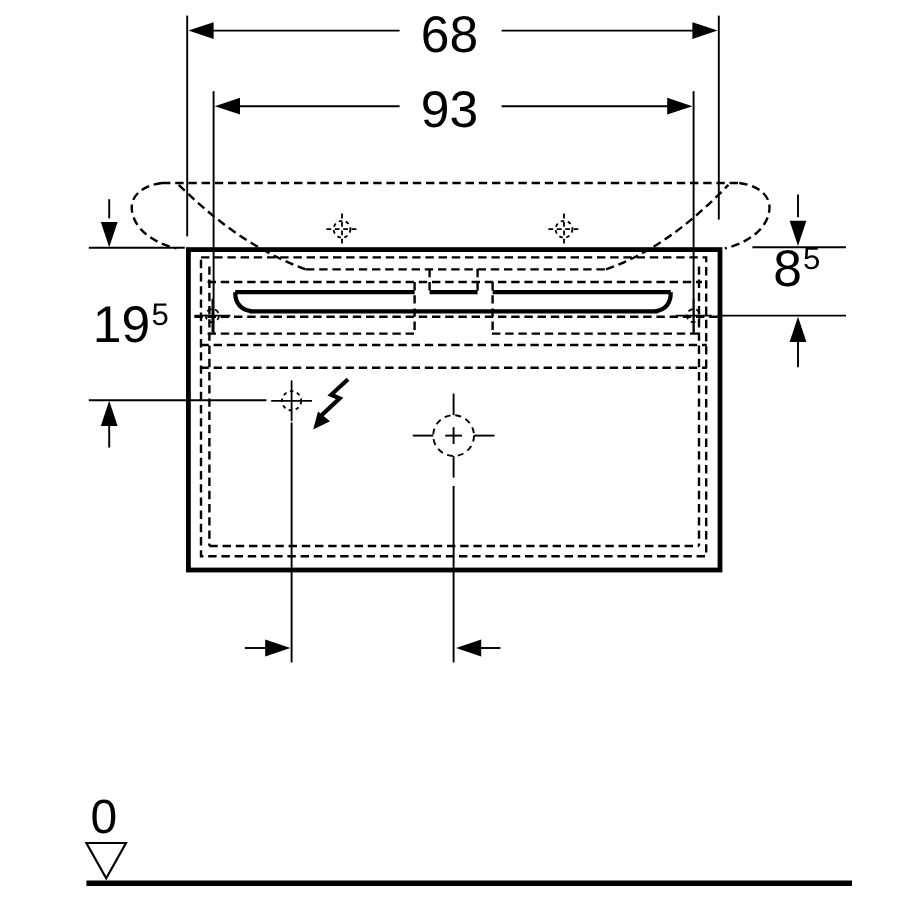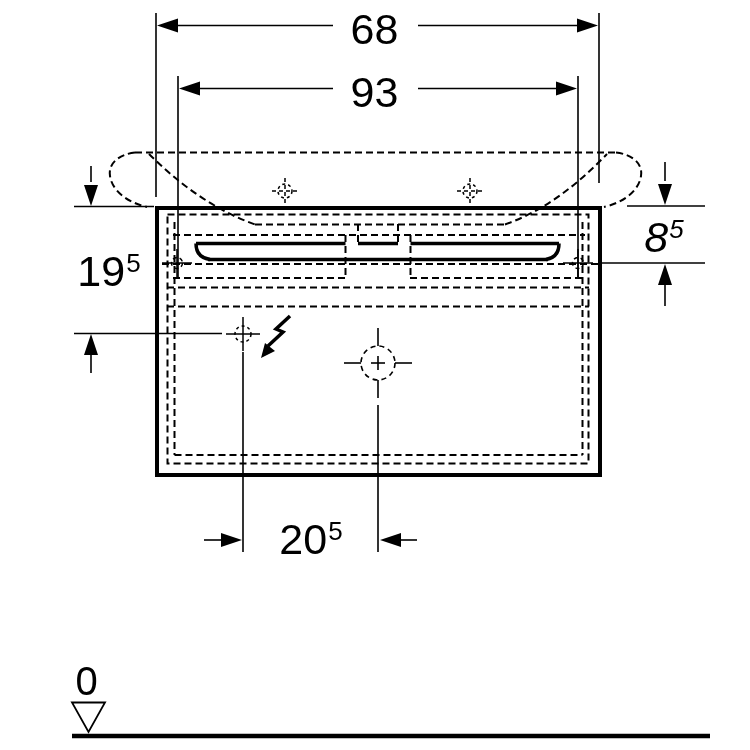--- a/index.html
+++ b/index.html
@@ -177,25 +177,22 @@
 </div>
 
 <div class="dim-label" id="label-inner-width" style="left:335px; top:71px; width:80px;">
   <span>93</span><span class="sup"></span>
 </div>
 
 <div class="dim-label" id="label-left-height" style="left:66px; top:250px; width:86px;">
   <span>19</span><span class="sup">5</span>
 </div>
 
-<div class="dim-label" id="label-right-height" style="left:624px; top:216px; width:80px;font-style:italic;">
+<div class="dim-label" id="label-right-height" style="left:624px; top:203px; width:80px;">
   <span>8</span><span class="sup">5</span>
 </div>
 
-<div class="dim-label" id="label-bottom-offset" style="left:268px; top:518px; width:86px;">
-  <span>20</span><span class="sup">5</span>
-</div>
 
 <div class="dim-label" id="label-datum" style="left:57px; top:661px; width:60px;">
   <span>0</span><span class="sup"></span>
 </div>
 
 </div>
 
 </body></html>

